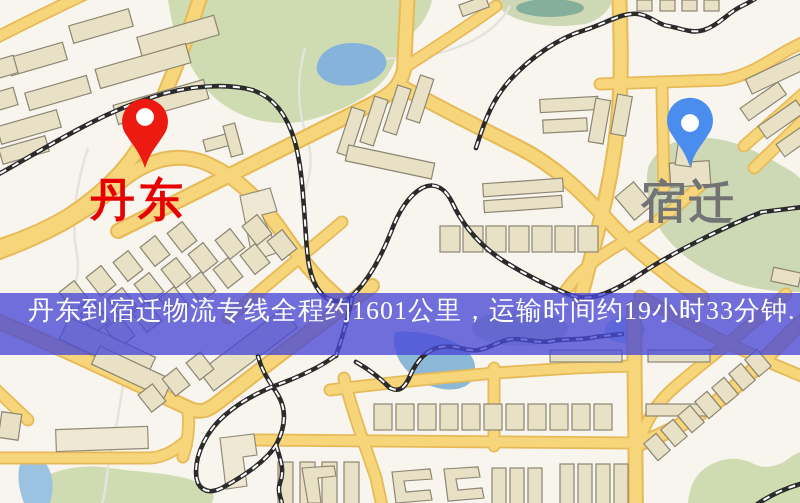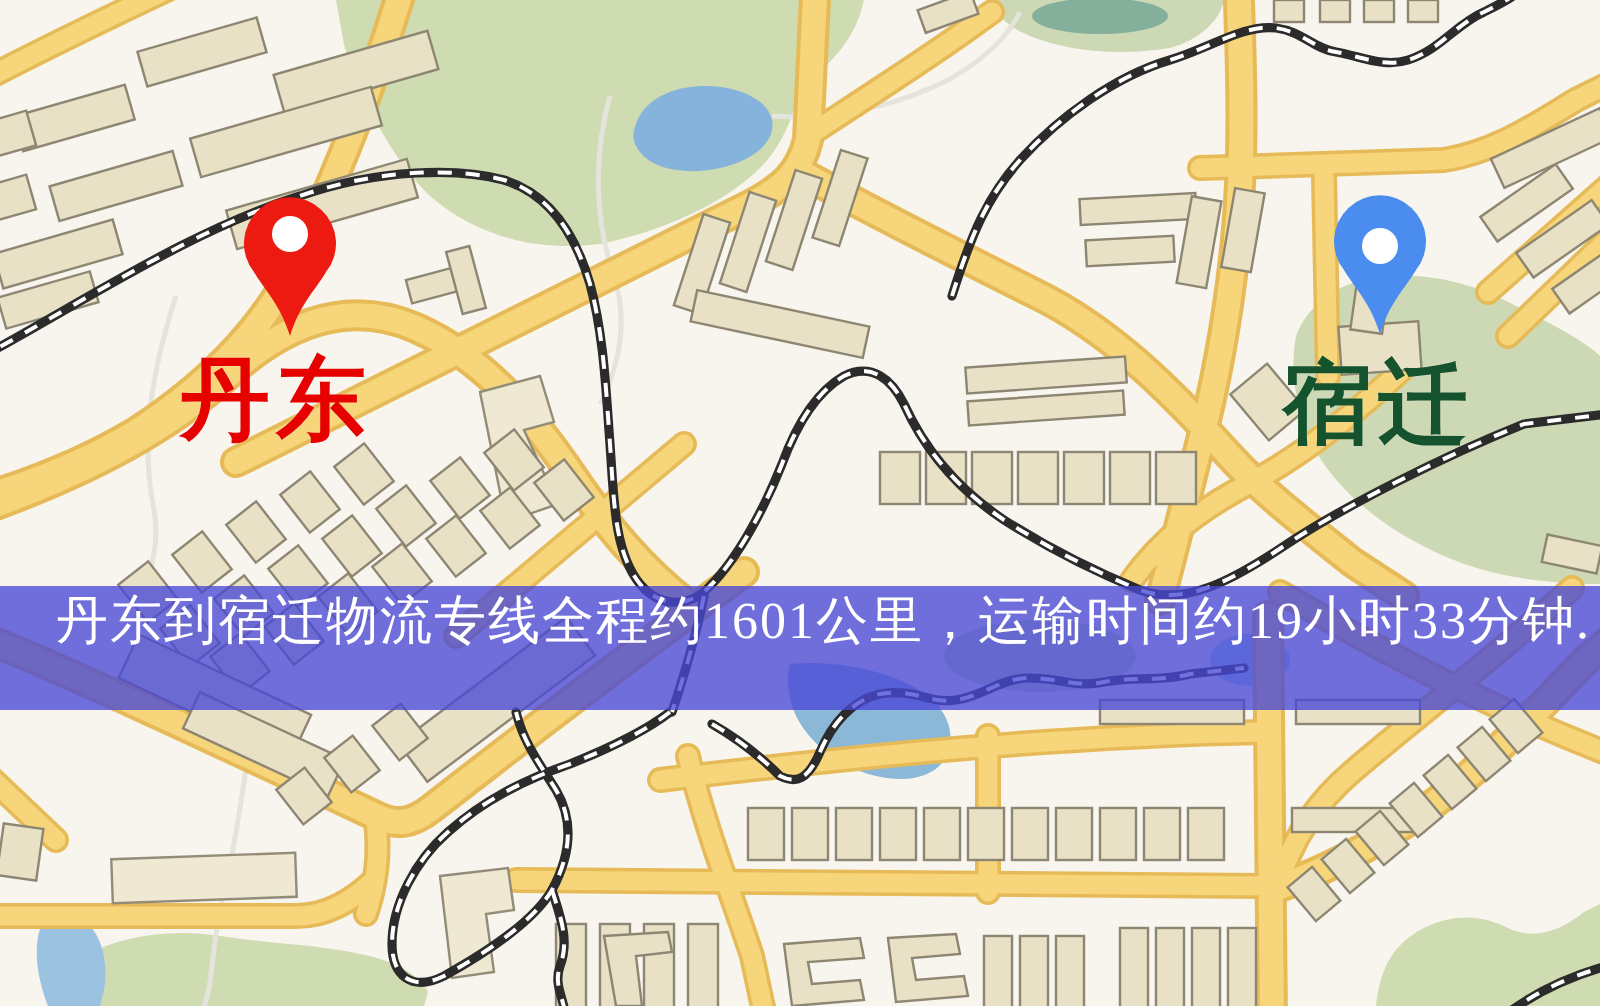--- a/index.html
+++ b/index.html
@@ -21,21 +21,21 @@
   .bldg-light{fill:#efe9d3;stroke:#938c78;stroke-width:1.2px;}
   .park{fill:#cfdbb0;stroke:none;}
   .park2{fill:#cdd8b4;stroke:none;}
   .water{fill:#86b3dc;stroke:none;}
   .stream{fill:none;stroke:#e4e4dd;stroke-width:2.5px;}
 
   .map-label{position:absolute;font-weight:700;font-size:45px;line-height:1;
              letter-spacing:3px;text-shadow:0 0 1px rgba(255,255,255,.35);
              font-family:"Liberation Serif","DejaVu Serif",serif;white-space:nowrap;}
   #label-origin{left:90px;top:178px;color:#e60000;}
-  #label-destination{left:641px;top:180px;color:#14532d;}
+  #label-destination{left:641px;top:180px;color:#737373;}
 
   #route-banner{position:absolute;left:0;top:293px;width:800px;height:62px;
                 background:rgba(72,72,214,0.78);display:flex;}
   #route-banner .banner-text{color:#ffffff;font-size:26px;padding-left:28px;
                 letter-spacing:1px;white-space:nowrap;
                 font-family:"Liberation Serif","DejaVu Serif",serif;}
 </style>
 </head>
 <body>
 

